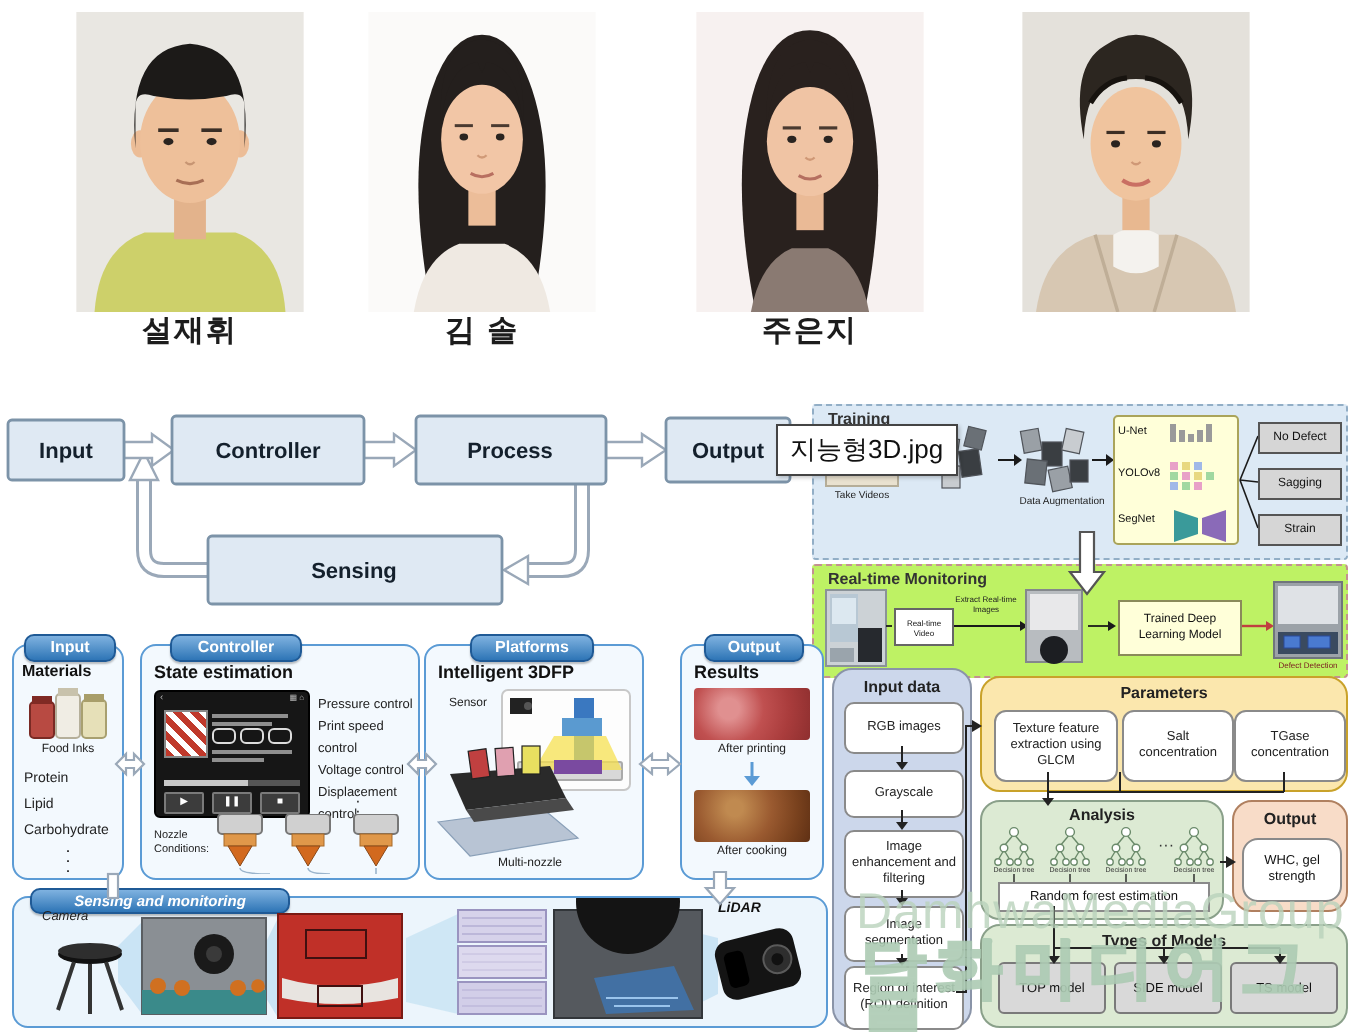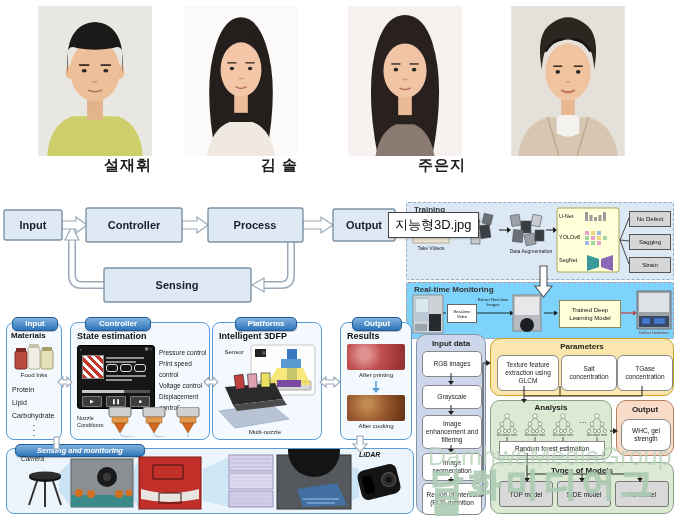--- a/index.html
+++ b/index.html
@@ -1,33 +1,33 @@
 <!DOCTYPE html>
 <html><head>
 <meta charset="utf-8">
 <style>
   html,body{margin:0;padding:0;background:#fff;}
   .page{position:relative;width:680px;height:516px;background:#fff;overflow:hidden;
         font-family:"Liberation Sans","DejaVu Sans",sans-serif;color:#222;}
   .abs{position:absolute;}
-  .ctr{text-align:right;}
+  .ctr{text-align:center;}
   
   .member-name{font-size:15px;font-weight:700;color:#1c1c1c;letter-spacing:1px;}
   
   .io-panel{position:absolute;border:1.6px solid #5b9bd5;border-radius:8px;background:#f3f9fe;}
   .pill{position:absolute;height:12px;line-height:12px;text-align:center;color:#fff;
         font-size:8px;font-weight:700;border-radius:5px;border:1px solid #1f5a96;
         background:linear-gradient(#7fb2e0,#2e75b6);box-shadow:0 1px 1px rgba(0,0,0,.25);}
   .panel-heading{position:absolute;font-size:9px;font-weight:700;color:#111;}
   .small-list{position:absolute;font-size:6.5px;color:#222;line-height:11px;}
   .tiny-cap{position:absolute;font-size:6px;color:#222;text-align:center;}
   .vdots{position:absolute;font-size:9px;line-height:5px;color:#222;text-align:center;}
   
   .train-panel{position:absolute;border:1.5px dashed #92aec6;background:#dce9f5;border-radius:2px;}
-  .mon-panel{position:absolute;border:1.5px dashed #c49090;background:#7dd3fc;border-radius:2px;}
+  .mon-panel{position:absolute;border:1.5px dashed #c49090;background:#bef264;border-radius:2px;}
   .dash-title{position:absolute;font-size:8px;font-weight:700;color:#333;}
   .gray-box{position:absolute;background:#d6d6d6;border:1px solid #555;font-size:6px;
             display:flex;align-items:center;justify-content:center;color:#111;}
   .ybox{position:absolute;background:#ffffd9;border:1px solid #9a9a6a;display:flex;
         align-items:center;justify-content:center;text-align:center;color:#111;}
   .wbox{position:absolute;background:#fff;border:1px solid #666;display:flex;
         align-items:center;justify-content:center;text-align:center;color:#111;}
   
   .file-label{position:absolute;background:#fff;border:1.5px solid #444;font-size:13px;
               color:#111;padding:3px 6px;z-index:40;box-shadow:1px 1px 2px rgba(0,0,0,.2);}

